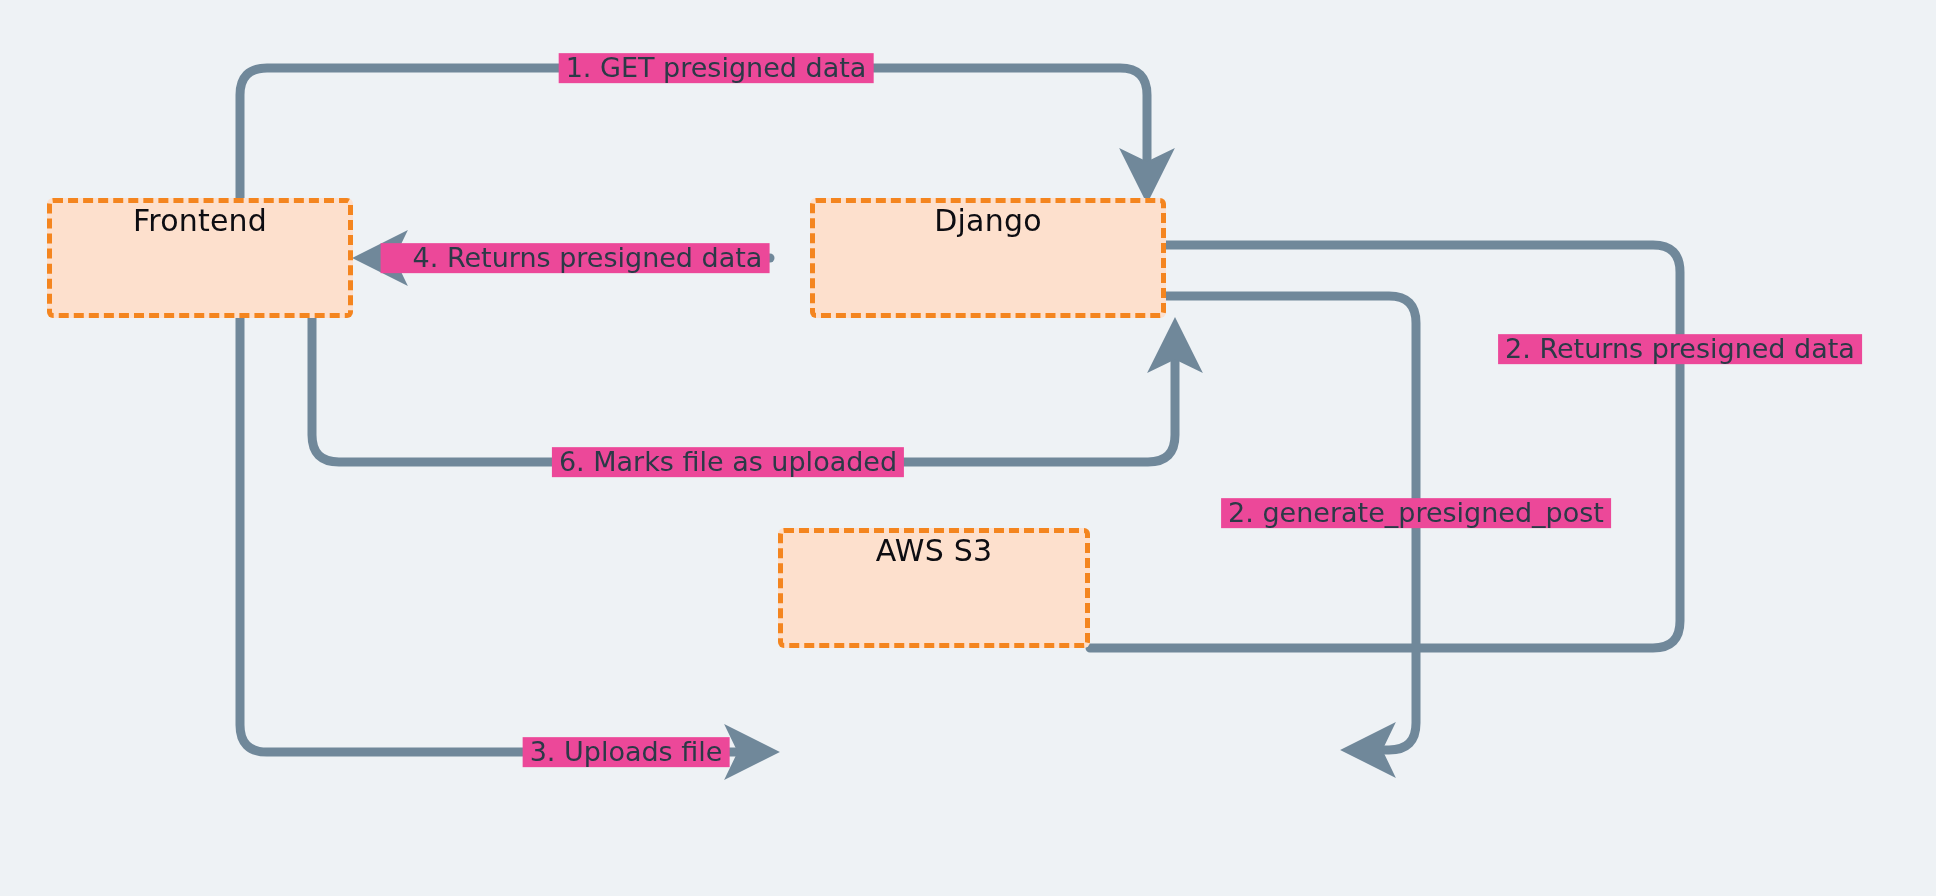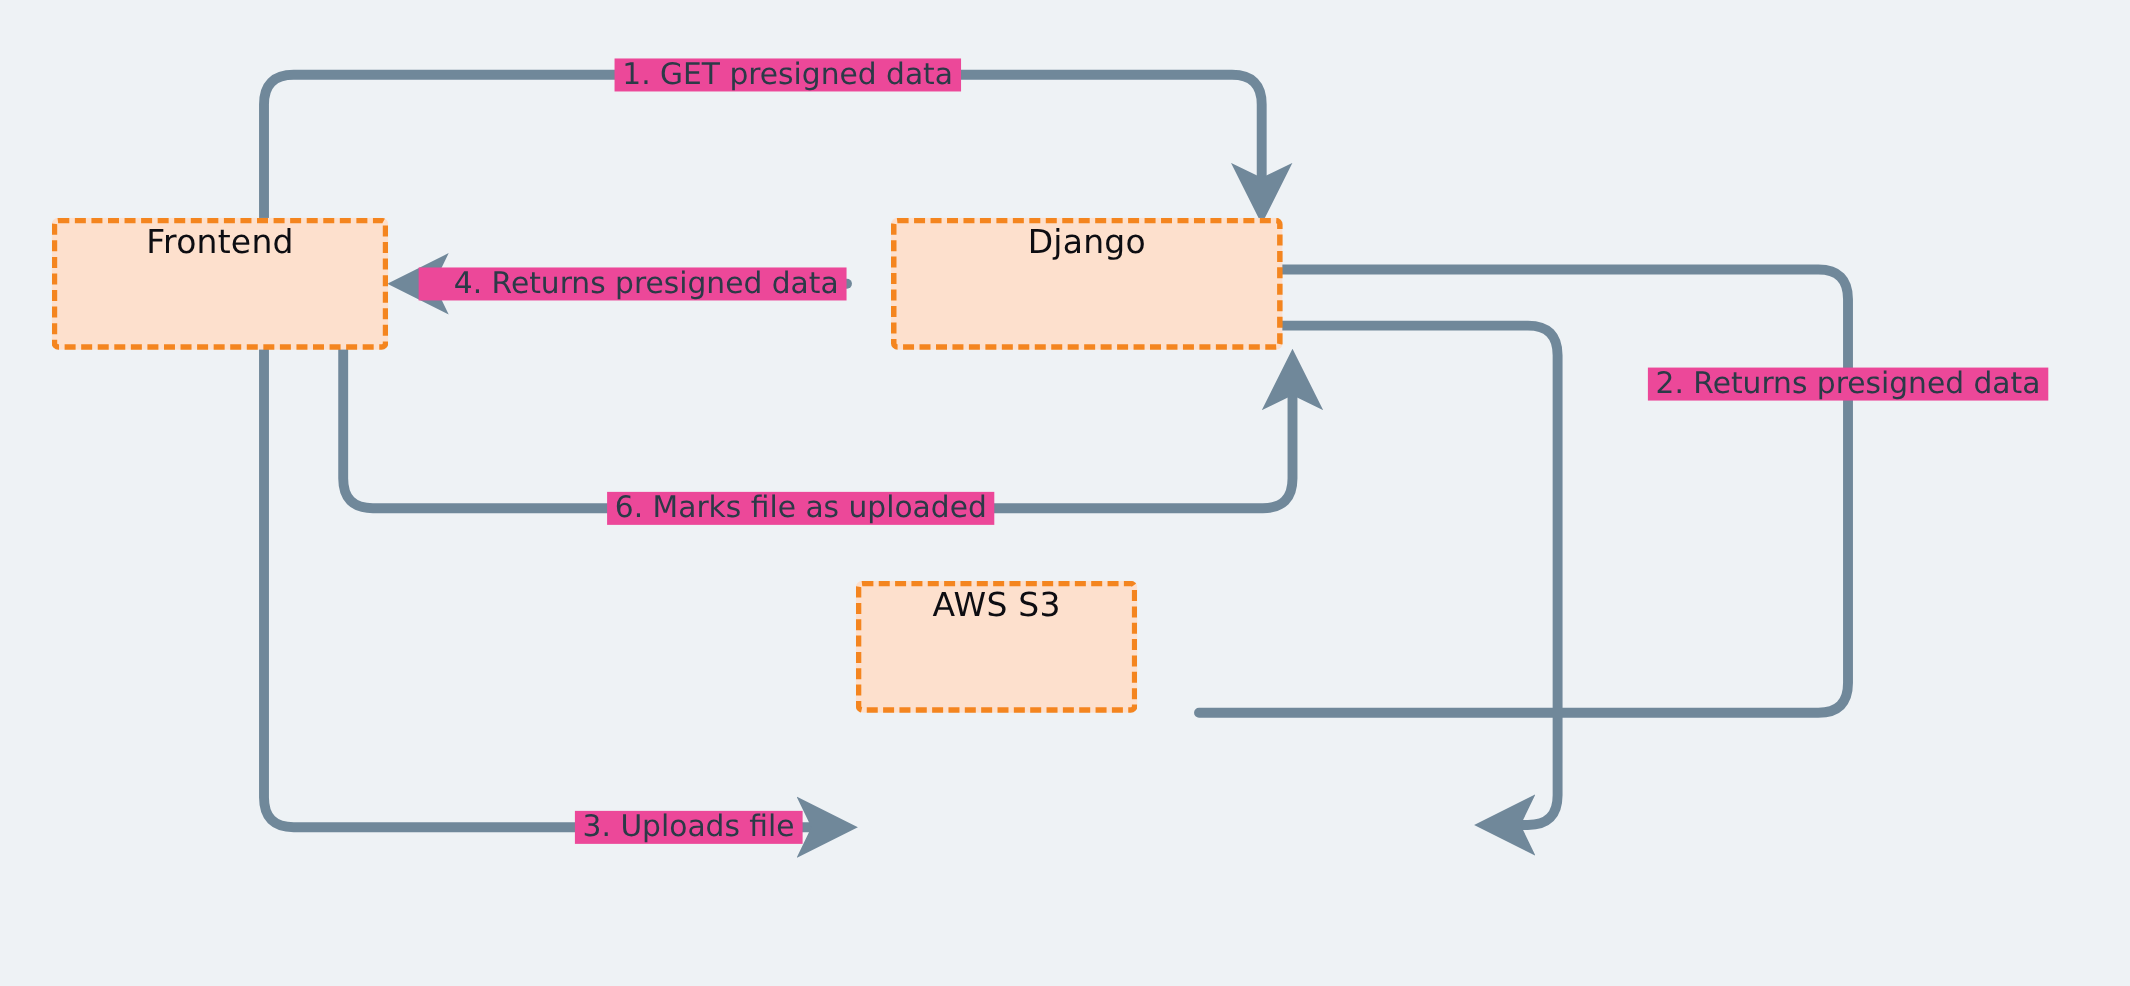--- a/index.html
+++ b/index.html
@@ -21,21 +21,21 @@
     display:flex;align-items:flex-start;justify-content:center;
   }
   .node .node-label{
     font-size:30px;
     color:#0d0d12;
     letter-spacing:.2px;
     white-space:nowrap;
   }
   #node-frontend{left:47px;top:198px;width:306px;height:120px;}
   #node-django  {left:778px;top:198px;width:356px;height:120px;margin-left:32px;}
-  #node-awss3   {left:778px;top:528px;width:256px;height:120px;}
+  #node-awss3   {left:778px;top:528px;width:312px;height:120px;}
 
   .edge-label{
     position:absolute;
     font-size:27px;
     color:#2b3a47;
     white-space:nowrap;
     background:#ec4899;
     padding:0 7px;
     line-height:1.1;
   }
@@ -76,20 +76,21 @@
   <div class="node" id="node-django">
     <span class="node-label">Django</span>
   </div>
 
   <div class="node" id="node-awss3">
     <span class="node-label">AWS S3</span>
   </div>
 
   <div class="edge-label el-center" style="left:716px;top:68px;">1. GET presigned data</div>
 
+  <div class="edge-label el-center" style="left:1416px;top:513px;">2. generate_presigned_post</div>
 
   <div class="edge-label el-center" style="left:1680px;top:349px;">2. Returns presigned data</div>
 
   <div class="edge-label el-center" style="left:575px;top:258px;padding-left:32px;">4. Returns presigned data</div>
 
   <div class="edge-label el-center" style="left:626px;top:752px;">3. Uploads file</div>
 
   <div class="edge-label el-center" style="left:704px;top:462px;margin-left:24px;">6. Marks file as  uploaded</div>
 
 </div>

